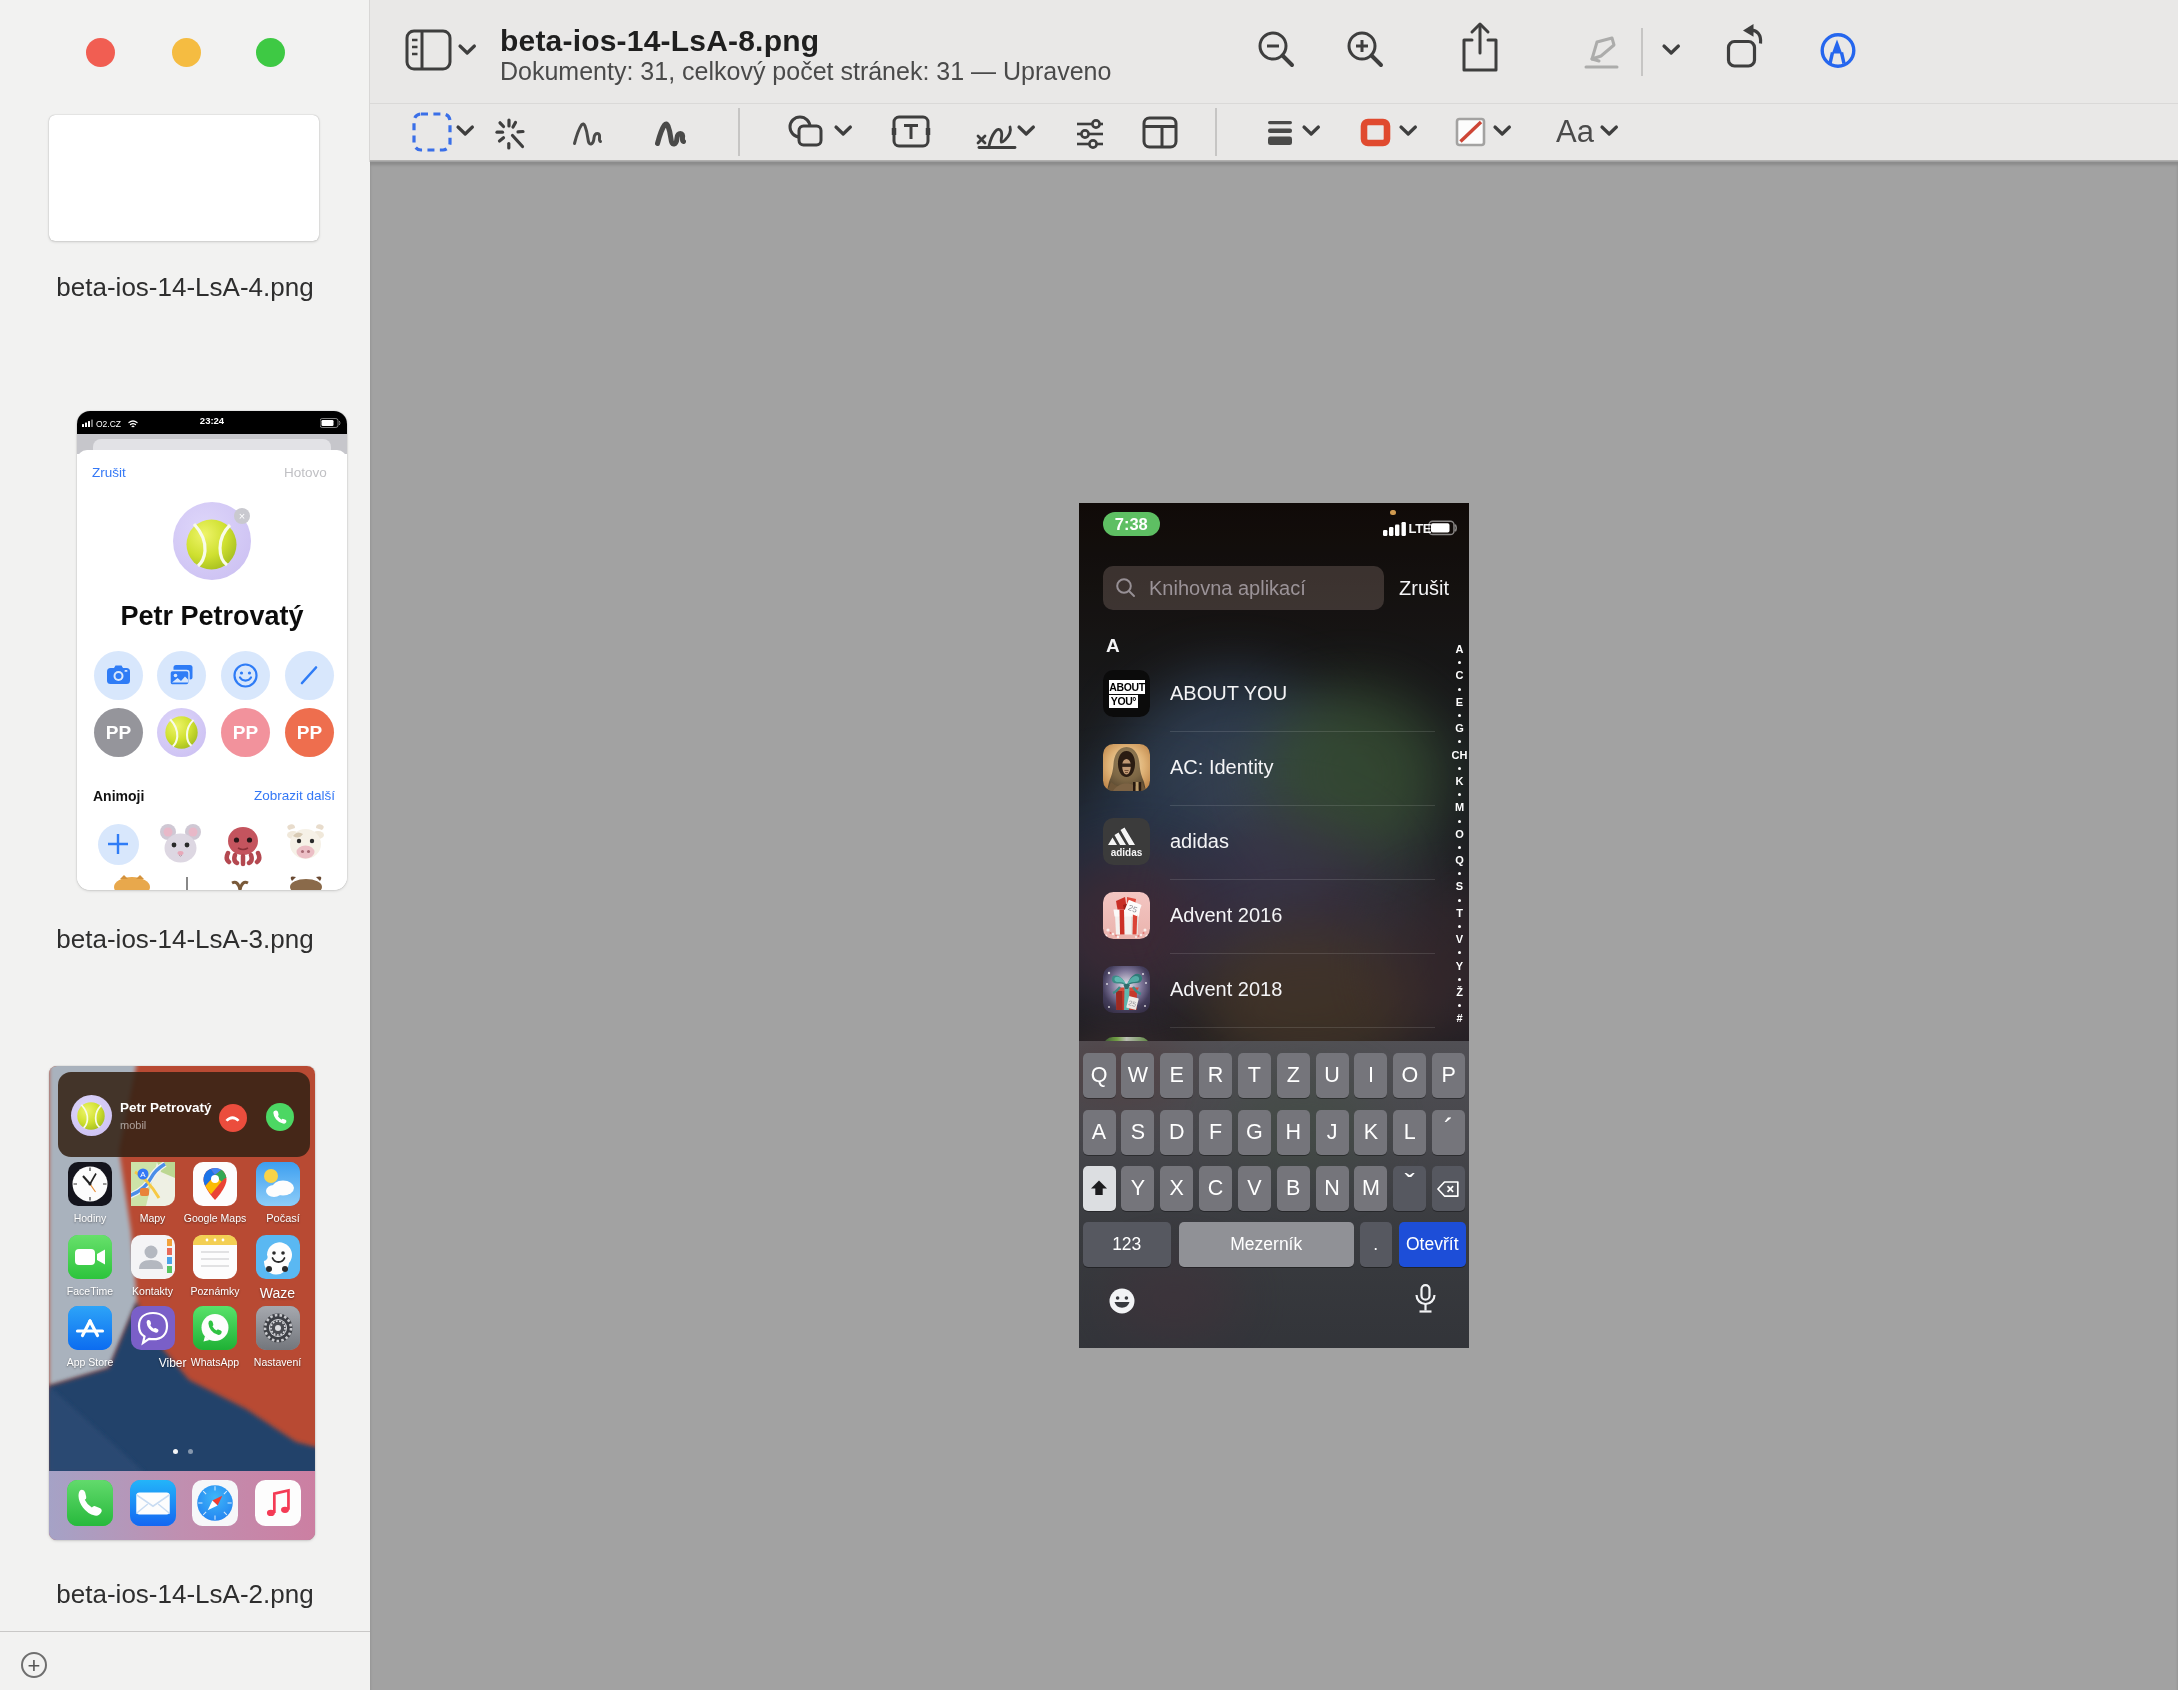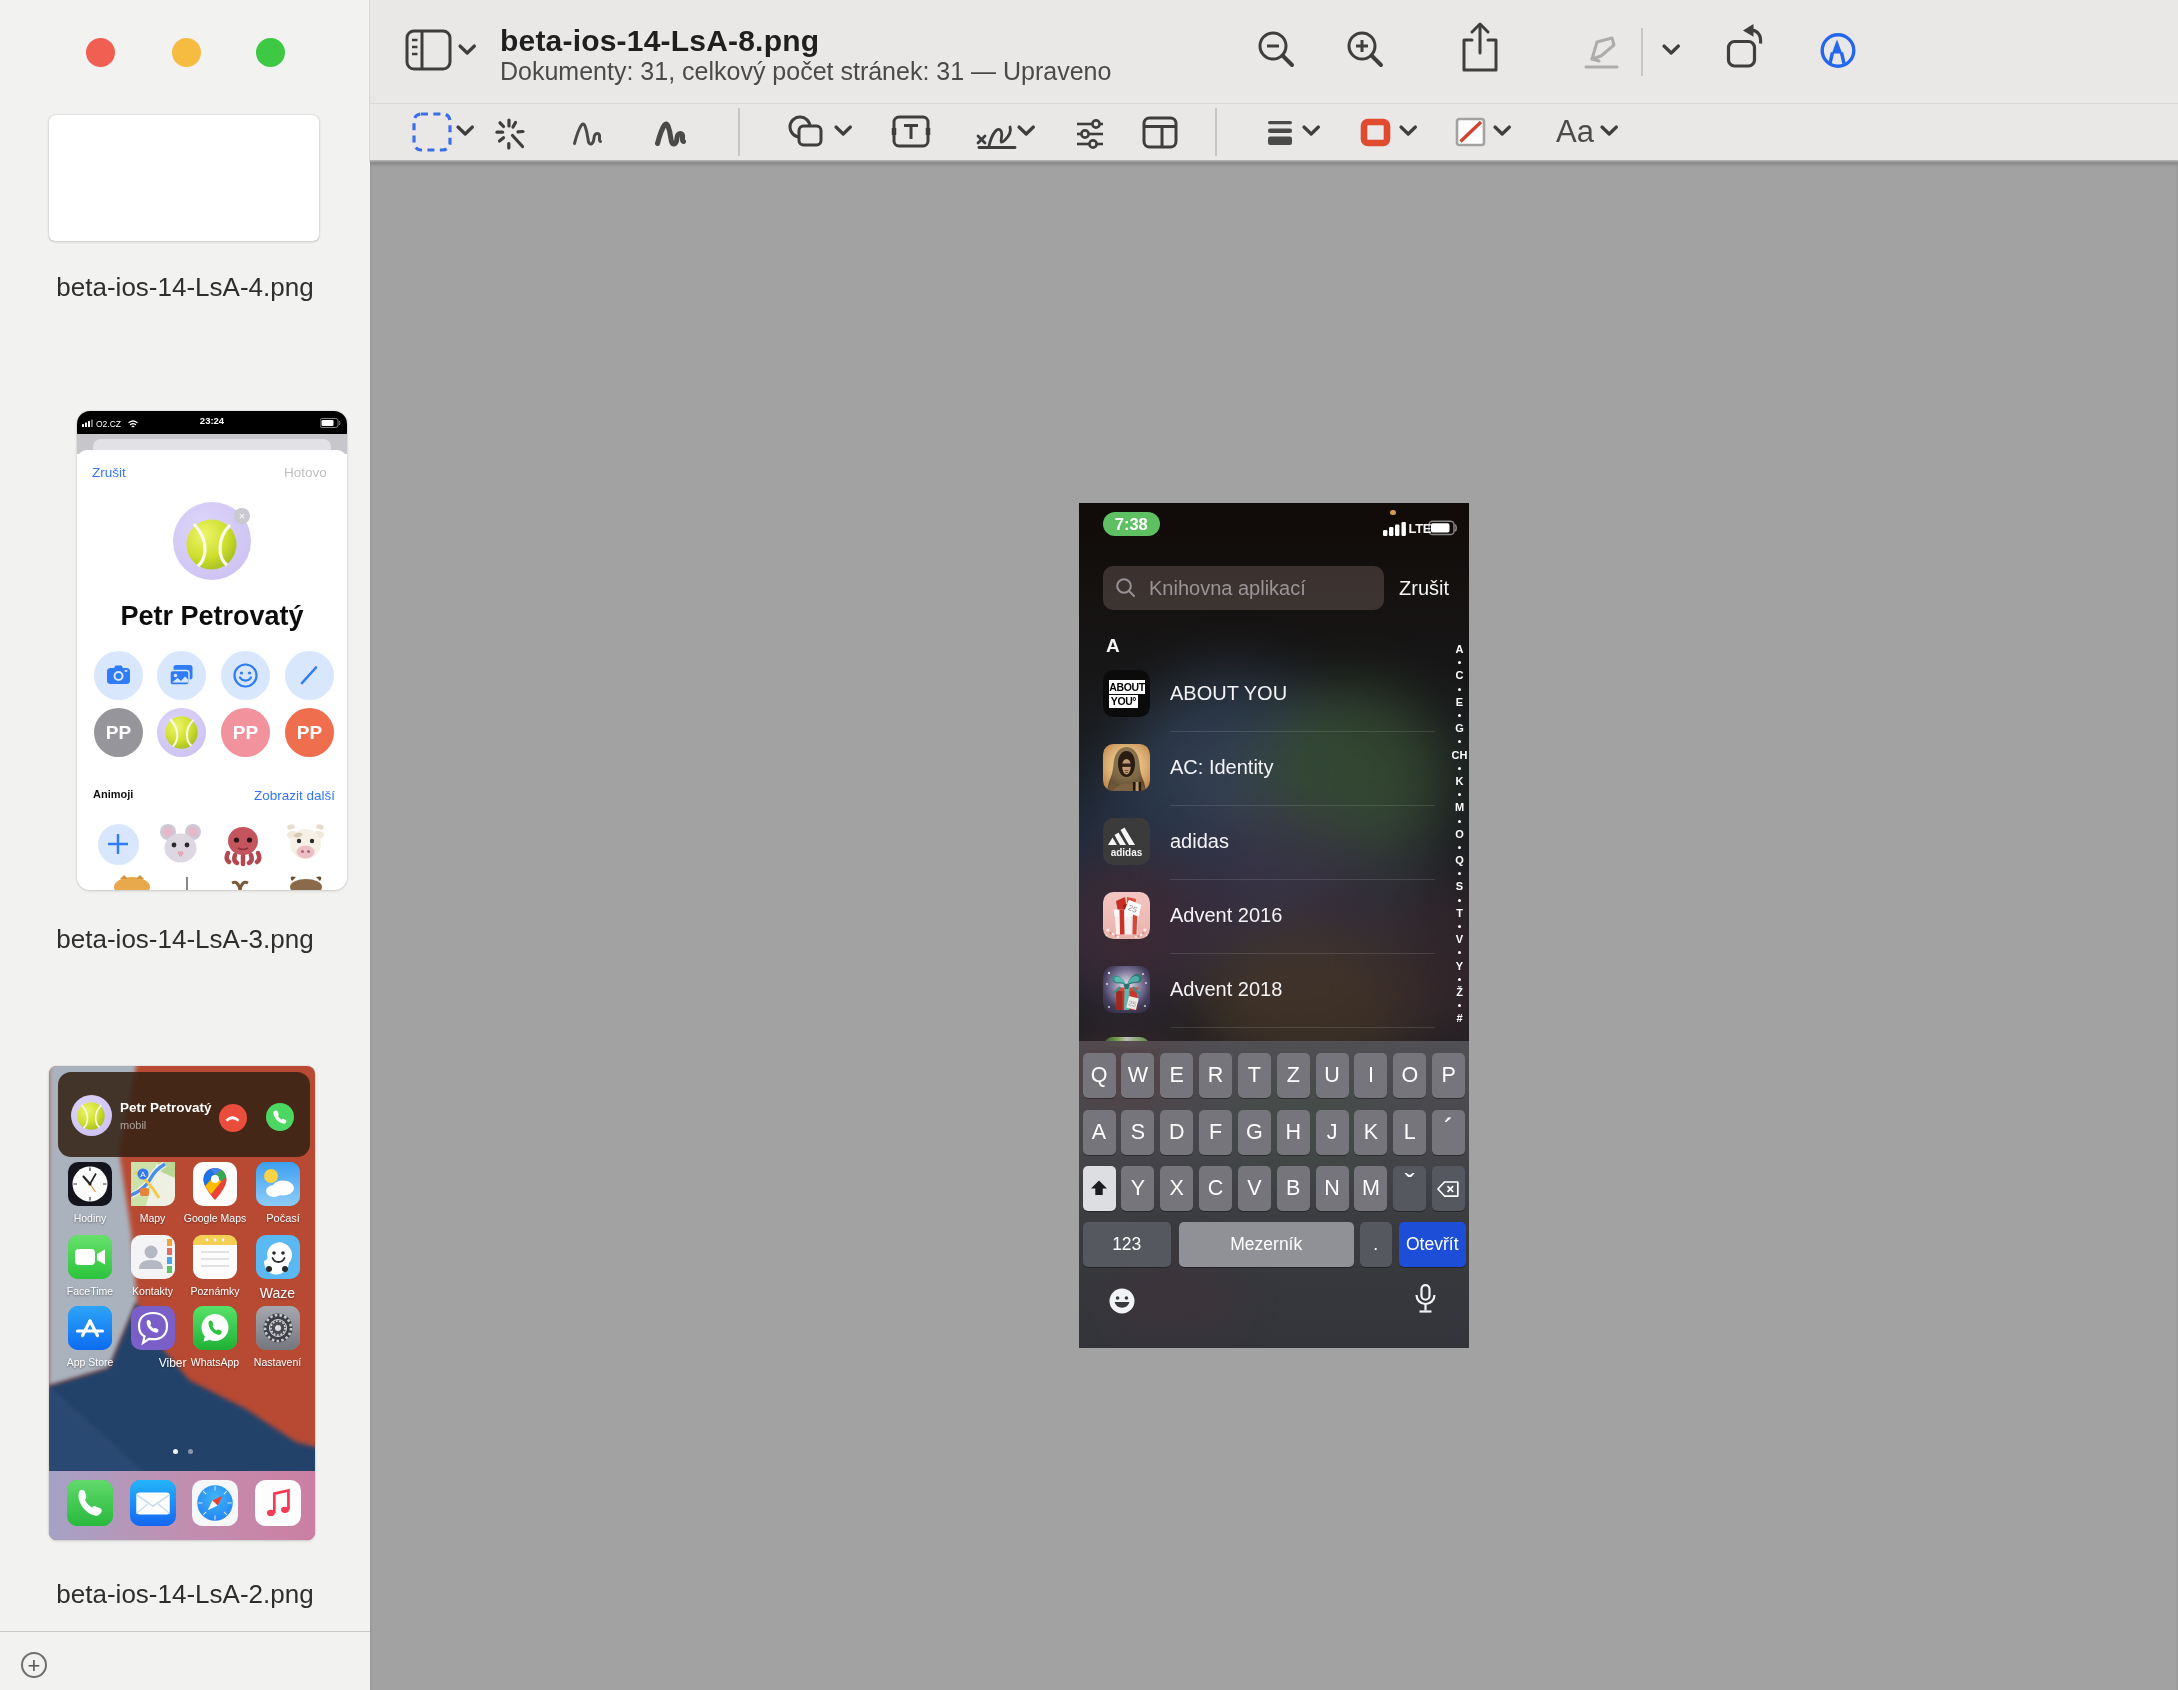--- a/index.html
+++ b/index.html
@@ -243,21 +243,21 @@
   <div style="position:absolute;left:17px;top:296.5px;width:49px;height:49px;border-radius:50%;background:#95959b;color:#fff;font-size:19px;font-weight:bold;text-align:center;line-height:49px;">PP</div>
   <div style="position:absolute;left:80px;top:296.5px;width:49px;height:49px;border-radius:50%;background:radial-gradient(circle at 40% 35%,#ded6fa,#c9bdf1);"></div>
   <svg style="position:absolute;left:88px;top:305px;" width="33" height="33" viewBox="0 0 51 51">
     <circle cx="25.5" cy="25.5" r="25" fill="url(#tb1)"></circle>
     <path d="M8,5 Q20,18 19,32 Q18,42 12,47" stroke="#f8fbea" stroke-width="3.2" fill="none"></path>
     <path d="M44,6 Q34,16 34,29 Q34,41 41,46" stroke="#f8fbea" stroke-width="3.2" fill="none"></path>
   </svg>
   <div style="position:absolute;left:144px;top:296.5px;width:49px;height:49px;border-radius:50%;background:#f2929c;color:#fff;font-size:19px;font-weight:bold;text-align:center;line-height:49px;">PP</div>
   <div style="position:absolute;left:208px;top:296.5px;width:49px;height:49px;border-radius:50%;background:#ee6e4e;color:#fff;font-size:19px;font-weight:bold;text-align:center;line-height:49px;">PP</div>
   
-  <div style="position:absolute;left:16px;top:377px;font-size:11px;font-weight:bold;color:#111;">Animoji</div>
+  <div style="position:absolute;left:16px;top:377px;font-size:14px;font-weight:bold;color:#111;">Animoji</div>
   <div style="position:absolute;left:177px;top:377px;font-size:13.5px;color:#3478f6;">Zobrazit další</div>
   <div style="position:absolute;left:20.5px;top:412.5px;width:41px;height:41px;border-radius:50%;background:#d8e7fc;"></div>
   <svg style="position:absolute;left:29px;top:421px;" width="24" height="24" viewBox="0 0 24 24">
       <line x1="12" y1="2" x2="12" y2="22" stroke="#2f7cf6" stroke-width="2.4"></line>
       <line x1="2" y1="12" x2="22" y2="12" stroke="#2f7cf6" stroke-width="2.4"></line>
     </svg>
   
   <svg style="position:absolute;left:81px;top:411px;" width="45" height="45" viewBox="0 0 45 45">
     <circle cx="10" cy="10" r="8" fill="#cfc8d4"></circle>
       <circle cx="35" cy="10" r="8" fill="#cfc8d4"></circle>

